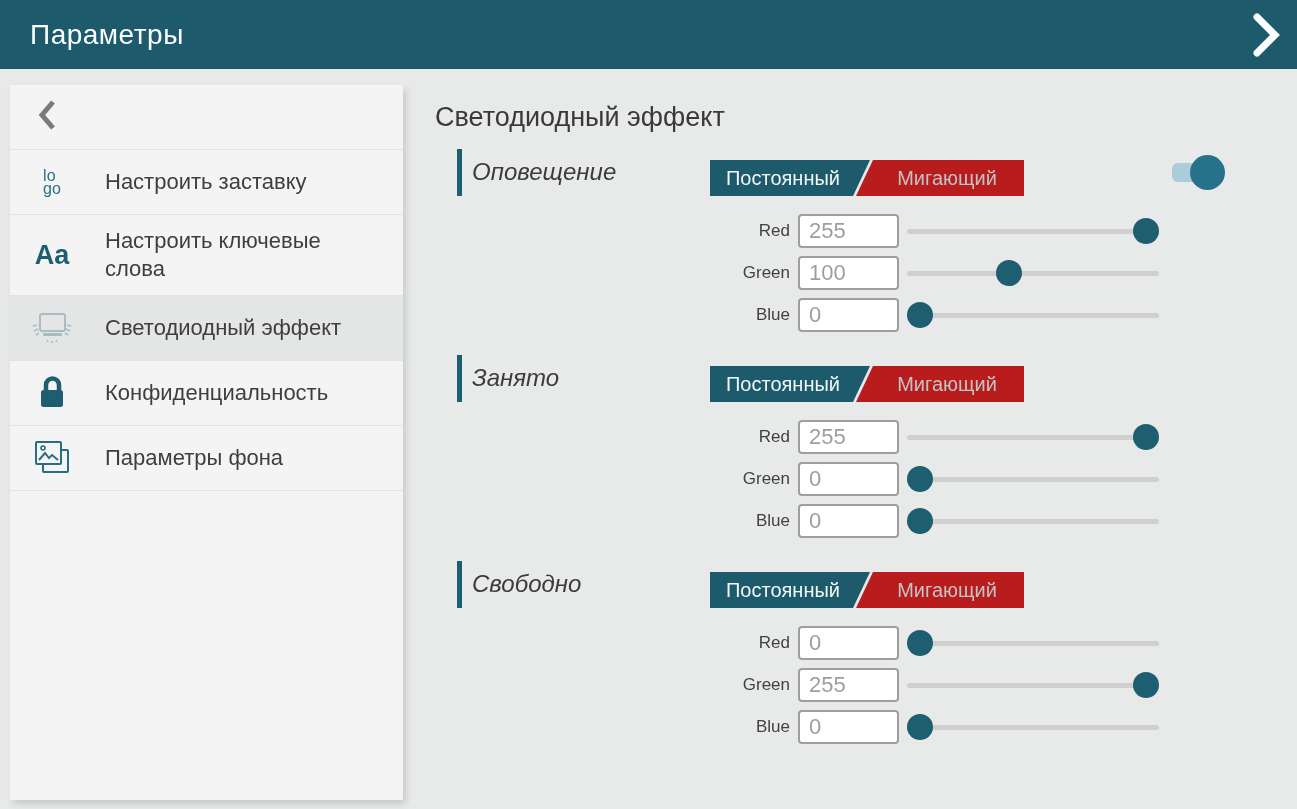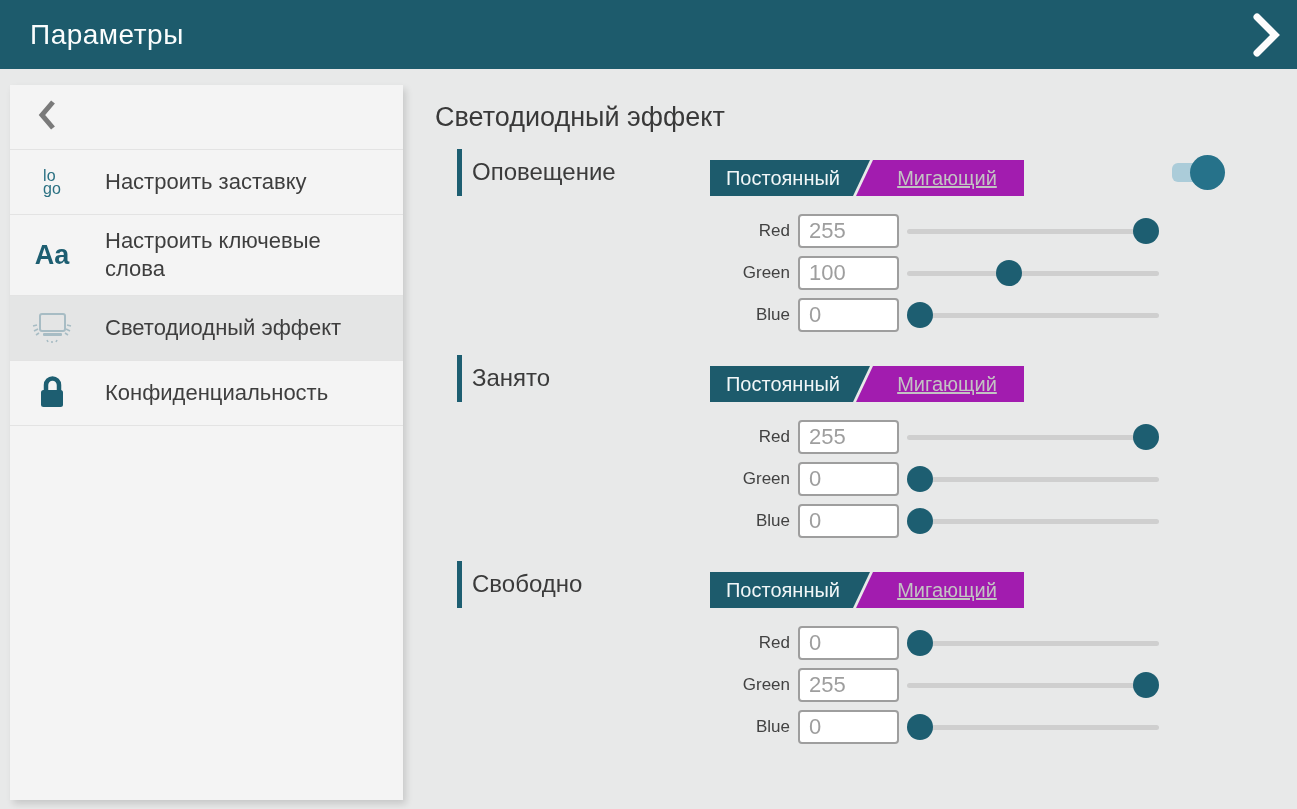--- a/index.html
+++ b/index.html
@@ -27,28 +27,28 @@
   .aa-ic { color:#1d5e71; font-size:27px; font-weight:700; }
 
   
   .main { position:absolute; left:435px; top:69px; width:800px; padding-top:33px; }
   .main-title { font-size:27px; font-weight:400; color:#393939; }
   .sections { margin-left:22px; margin-top:15px; }
   .led-section { margin-bottom:22px; }
   .sec-head { position:relative; height:48px; display:flex; align-items:center;
     margin-bottom:18px; width:768px; }
   .accent { width:5px; height:47px; background:var(--teal-dark,#1d5e71); margin-right:10px; }
-  .sec-title { font-size:24px; font-weight:400; color:#3b3b3b; }
+  .sec-title { font-size:24px; font-weight:400; color:#3b3b3b;font-style:italic; }
   .mode-group { position:absolute; left:253px; top:12px; display:flex; }
   .mode-btn { height:36px; border:none; font-family:"Liberation Sans",sans-serif;
     font-size:20px; cursor:pointer; }
   .mode-btn.solid { width:160px; background:var(--teal,#1d5b6c); color:#f2f7f8;
     clip-path:polygon(0 0, 100% 0, calc(100% - 17px) 100%, 0 100%); padding-right:14px; }
-  .mode-btn.blink { width:168px; margin-left:-14px; background:#a21caf; color:#c3c3c3;
-    clip-path:polygon(17px 0, 100% 0, 100% 100%, 0 100%); padding-left:14px;text-decoration:underline; }
+  .mode-btn.blink { width:168px; margin-left:-14px; background:#b91c1c; color:#c3c3c3;
+    clip-path:polygon(17px 0, 100% 0, 100% 100%, 0 100%); padding-left:14px; }
   .toggle { position:absolute; right:0; top:6px; width:53px; height:36px; cursor:pointer; }
   .toggle-track { position:absolute; left:0; top:9px; width:41px; height:19px;
     border-radius:6px; background:var(--toggle-track,#abccd9); }
   .toggle-knob { position:absolute; right:0; top:1px; width:35px; height:35px;
     border-radius:50%; background:var(--toggle-knob,#26728a); }
 
   .controls { margin-left:253px; display:grid; grid-template-columns:80px 101px 252px;
     column-gap:21px; row-gap:8px; align-items:center;gap:8px; }
   .ch-label { font-size:17px; color:#424242; text-align:right; }
   .ch-input { width:101px; height:34px; border:2px solid #9e9e9e; border-radius:4px;
@@ -119,20 +119,31 @@
   <div class="nav-item">
     <span class="nav-icon">
       <svg width="30" height="36" viewBox="0 0 30 36">
         <path d="M9 16 v-6 a6.5 6.5 0 0 1 13 0 v6" stroke="#1d5e71" stroke-width="4.5" fill="none"></path>
         <rect x="4" y="15" width="22" height="17" rx="2.5" fill="#1d5e71"></rect>
       </svg>
     </span>
     <span class="nav-label">Конфиденциальность</span>
   </div>
 
+  <div class="nav-item">
+    <span class="nav-icon">
+      <svg width="40" height="38" viewBox="0 0 40 38">
+        <rect x="11" y="11" width="25" height="22" rx="1" fill="none" stroke="#2a6d80" stroke-width="2"></rect>
+        <rect x="4" y="3" width="25" height="22" rx="1" fill="#f4f4f4" stroke="#2a6d80" stroke-width="2"></rect>
+        <path d="M7 21 l6-7 4 5 3-3 6 5" fill="none" stroke="#2a6d80" stroke-width="2"></path>
+        <circle cx="11" cy="9" r="2" fill="none" stroke="#2a6d80" stroke-width="1.6"></circle>
+      </svg>
+    </span>
+    <span class="nav-label">Параметры фона</span>
+  </div>
 </div>
 
 <div class="main">
   <h1 class="main-title">Светодиодный эффект</h1>
 
   <div class="sections">
 
     <section class="led-section">
       <div class="sec-head">
         <div class="accent"></div>

